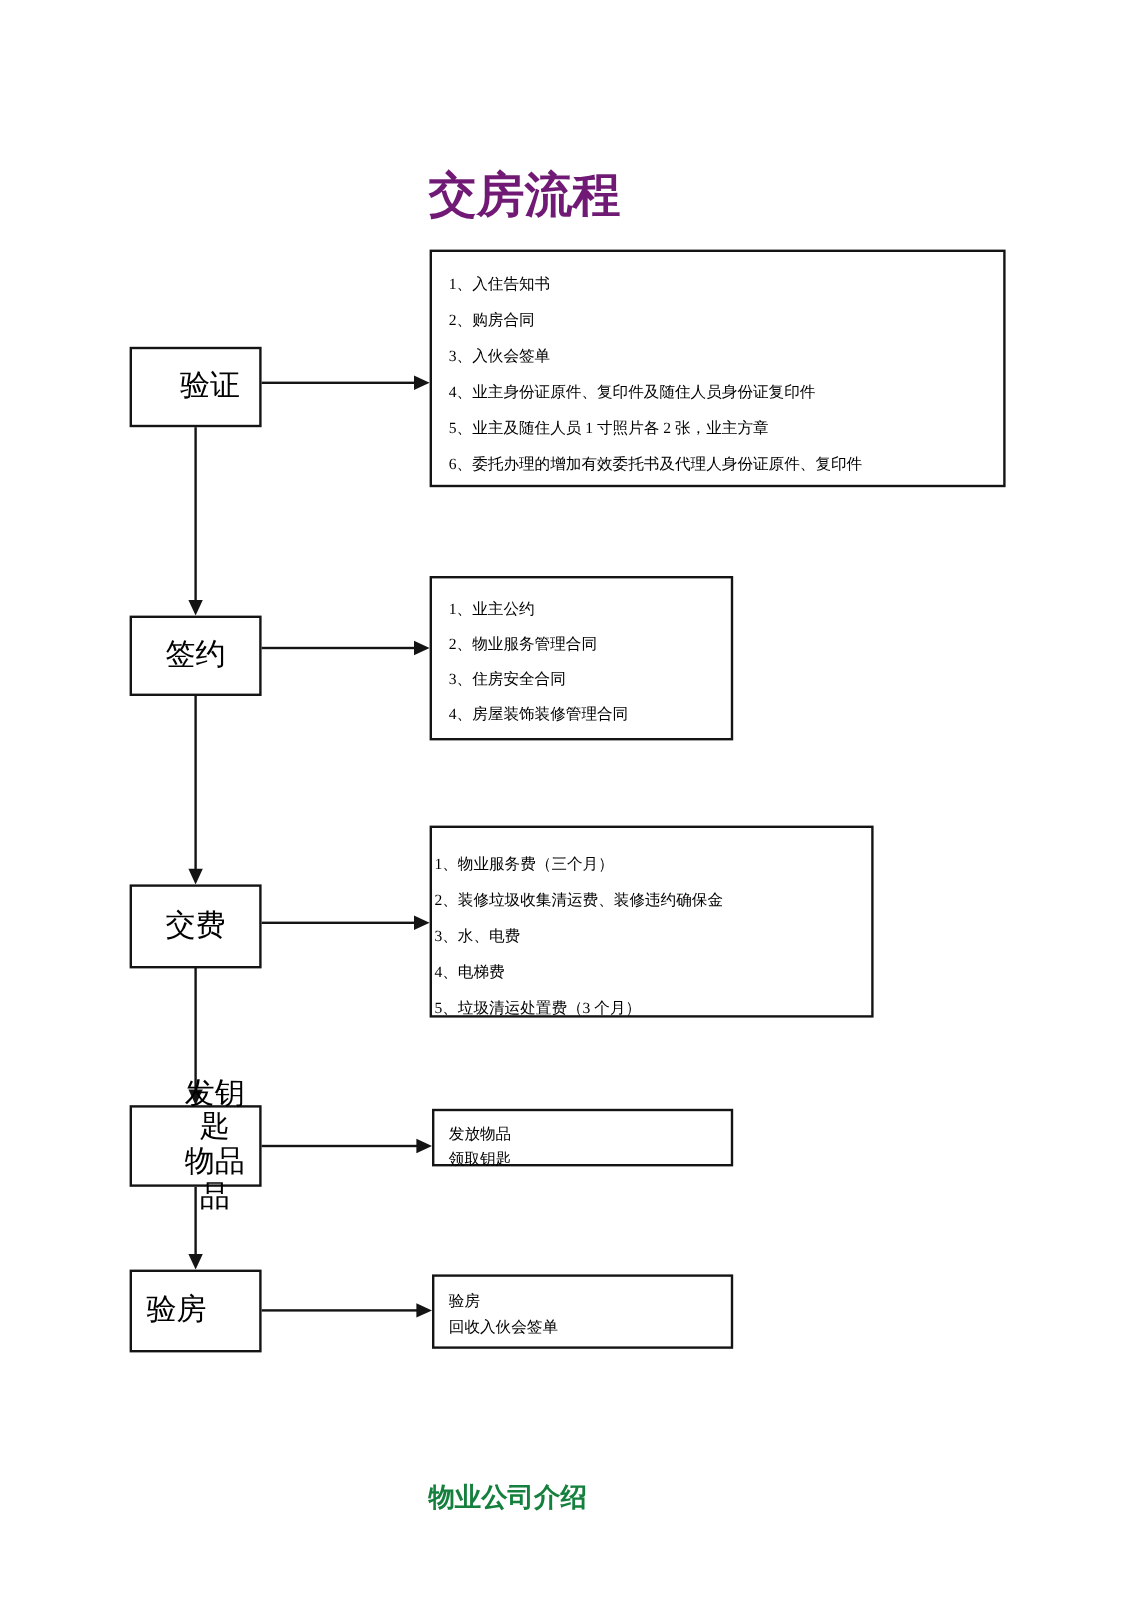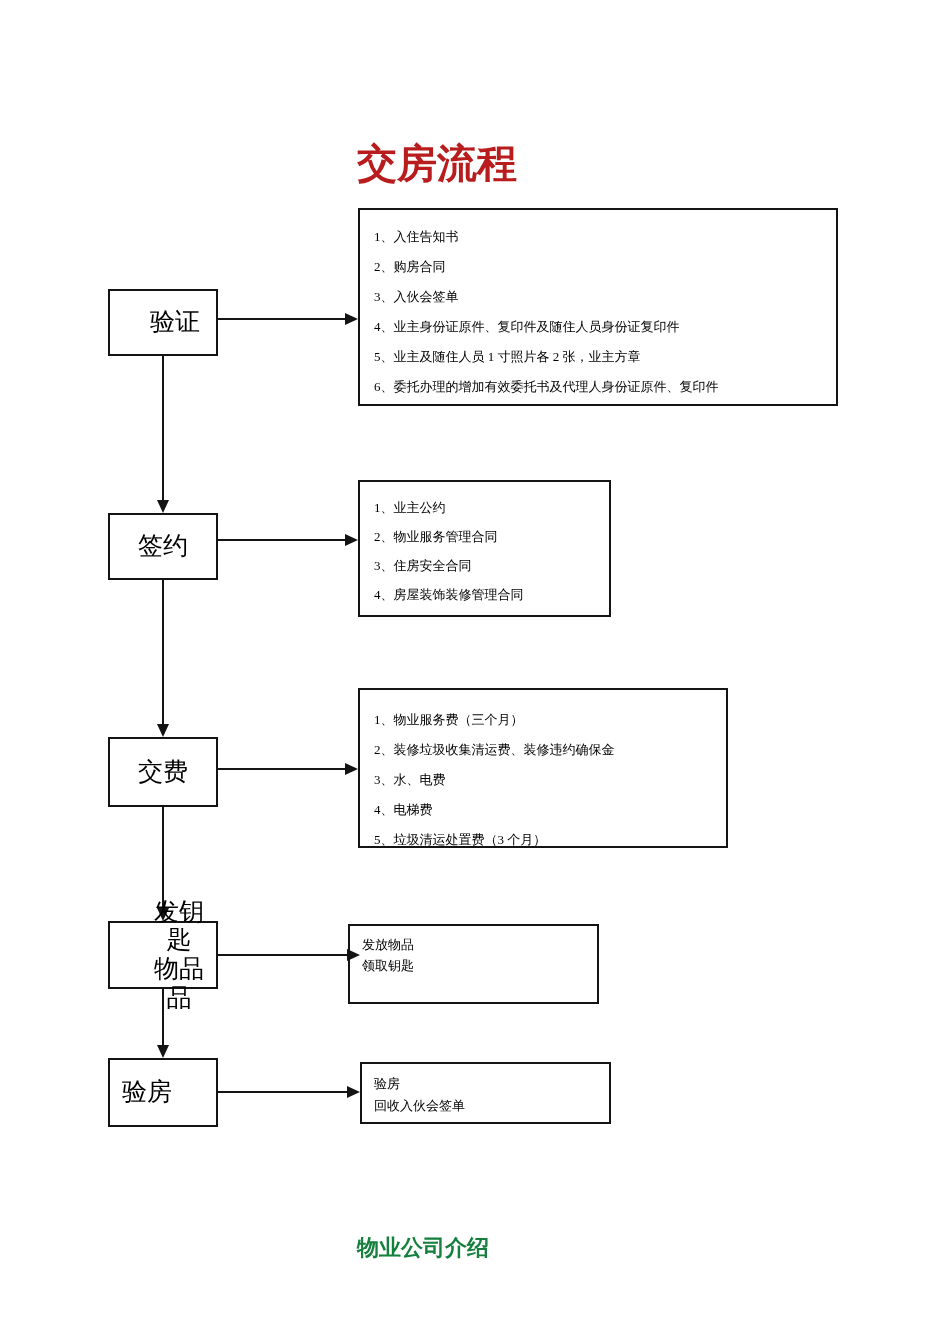--- a/index.html
+++ b/index.html
@@ -15,21 +15,21 @@
   .title {
     position: absolute;
     left: 357px;
     top: 141px;
     margin: 0;
     font-family: "Liberation Sans", sans-serif;
     font-weight: 700;
     font-size: 40px;
     line-height: 1.1;
     letter-spacing: 0px;
-    color: #b91c1c;
+    color: #701a75;
   }
   .box {
     position: absolute;
     box-sizing: border-box;
     border: 2px solid #141414;
     background: #ffffff;
   }
   .step-box {
     display: flex;
     flex-direction: column;
@@ -40,22 +40,22 @@
     text-align: center;
   }
   .s0 { left: 108px; top: 289px; width: 110px; height: 67px; padding-left: 24px; }
   .s1 { left: 108px; top: 513px; width: 110px; height: 67px; }
   .s2 { left: 108px; top: 737px; width: 110px; height: 70px; }
   .s3 { left: 108px; top: 921px; width: 110px; height: 68px; padding-left: 32px; }
   .s4 { left: 108px; top: 1058px; width: 110px; height: 69px; align-items: flex-start; padding-left: 12px; }
   .detail-box { font-size: 13px; }
   .d0 { left: 358px; top: 208px; width: 480px; height: 198px; padding: 12px 14px; line-height: 30px; }
   .d1 { left: 358px; top: 480px; width: 253px; height: 137px; padding: 11px 14px; line-height: 29px; }
-  .d2 { left: 358px; top: 688px; width: 370px; height: 160px; padding: 15px 14px; line-height: 30px; }
-  .d3 { left: 348px; top: 924px; width: 251px; height: 80px; padding: 8px 12px; line-height: 21px; }
+  .d2 { left: 358px; top: 688px; width: 370px; height: 160px; padding: 15px 2px; line-height: 30px; }
+  .d3 { left: 360px; top: 924px; width: 251px; height: 48px; padding: 8px 12px; line-height: 21px; }
   .d4 { left: 360px; top: 1062px; width: 251px; height: 62px; padding: 9px 12px; line-height: 22px; }
   .hline { position: absolute; height: 2px; background: #141414; }
   .vline { position: absolute; width: 2px; background: #141414; }
   .arr-r {
     position: absolute; width: 0; height: 0;
     border-left: 13px solid #141414;
     border-top: 6px solid transparent;
     border-bottom: 6px solid transparent;
   }
   .arr-d {

